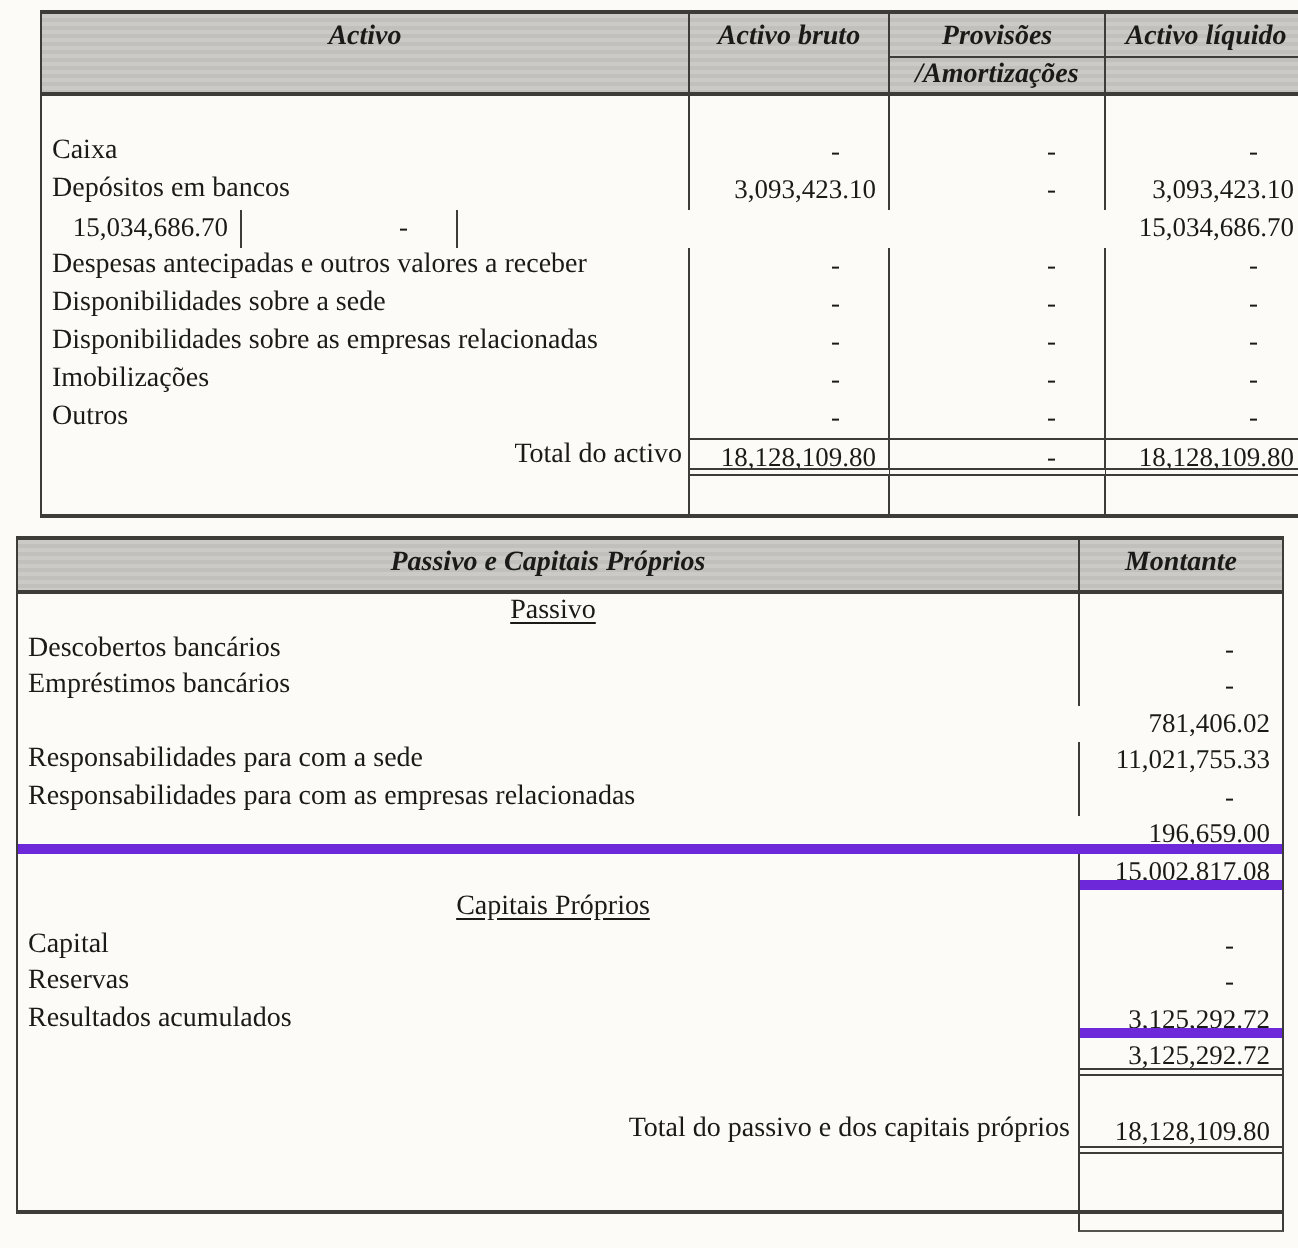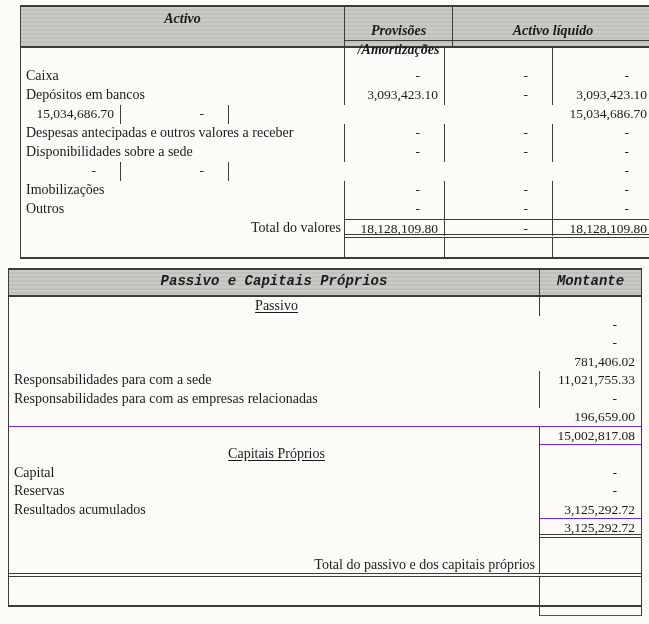--- a/index.html
+++ b/index.html
@@ -23,66 +23,67 @@
     padding-top:3px;
   }
   .tr{display:flex;height:19px;}
   .td{
     box-sizing:border-box;font-size:14px;line-height:18.5px;
     white-space:nowrap;overflow:hidden;
   }
   .num{text-align:right;padding-right:6px;font-size:13.5px;}
   .num.dash{padding-right:24px;}
   .bR{border-right:1px solid #3d3c38;}
-  .hline{display:block;border-bottom:1px solid #3d3c38;padding-bottom:1px;margin-top:12px;}
+  .hline{display:block;border-bottom:1px solid #3d3c38;padding-bottom:1px;}
   
   #t1{
     left:20px;top:5px;width:634px;
     border:1px solid #3d3c38;border-top:2px solid #3d3c38;border-bottom:2px solid #3d3c38;
   }
   #t1 .thead{height:39px;}
   #t1 .c1{width:324px;padding-left:5px;}
   #t1 .c2{width:100px;}
   #t1 .c3{width:108px;}
   #t1 .c4{flex:1;}
   #t1 .th.c1,#t1 .th.c2,#t1 .th.c3,#t1 .th.c4{padding-left:0;}
   .total-label{text-align:right;padding-right:3px;padding-left:0;}
   #t1 .trow .num{border-top:1px solid #3d3c38;border-bottom:4px double #3d3c38;}
   
   #t2{
     left:8px;top:268px;width:634px;height:339px;
     border:1px solid #3d3c38;border-top:2px solid #3d3c38;border-bottom:2px solid #3d3c38;
     display:flex;flex-direction:column;
   }
-  #t2 .thead{height:25px;font-family:Liberation Mono, monospace;}
+  #t2 .thead{height:25px;}
   #t2 .d1{width:531px;padding-left:5px;}
   #t2 .d2{flex:1;}
   #t2 .th.d1{padding-left:0;}
   #t2 .tr{height:18.5px;}
-  #t2 .tr.trow2{height:21px;flex-direction:column;}
+  #t2 .tr.trow2{height:21px;}
   #t2 .tr.fill{flex:1;height:auto;}
   .sec-title{text-align:center;padding-left:0;}
   .sec-title span{text-decoration:underline;text-underline-offset:2px;}
-  .sub1{border-bottom:1px solid #6d28d9;}
+  .sub1{border-bottom:5px solid #6d28d9;}
   .sub2{border-bottom:4px double #3d3c38;}
   #t2 .trow2 .d1{text-align:right;padding-right:4px;padding-left:0;font-size:14px;}
   #t2 .trow2 .d2{line-height:20px;}
   
   #t2ext{
     position:absolute;left:539px;top:607px;width:103px;height:9px;
     box-sizing:border-box;
     border-left:1px solid #3d3c38;border-right:1px solid #3d3c38;border-bottom:1px solid #55544f;
   }
 </style>
 </head>
 <body>
 
 <div id="t1" class="tbl">
   <div class="thead">
     <div class="th c1 bR">Activo</div>
+    <div class="th c2 bR">Activo bruto</div>
     <div class="th c3 bR">
       <span class="hline">Provisões</span>
       <span>/Amortizações</span>
     </div>
     <div class="th c4">
       <span class="hline">Activo líquido</span>
     </div>
   </div>
 
   <div class="tr">
@@ -115,39 +116,40 @@
     <div class="td c3 bR num dash">-</div>
     <div class="td c4 num dash">-</div>
   </div>
   <div class="tr">
     <div class="td c1 bR">Disponibilidades sobre a sede</div>
     <div class="td c2 bR num dash">-</div>
     <div class="td c3 bR num dash">-</div>
     <div class="td c4 num dash">-</div>
   </div>
   <div class="tr">
+    <div class="td c1 bR">Disponibilidades sobre as empresas relacionadas</div>
     <div class="td c2 bR num dash">-</div>
     <div class="td c3 bR num dash">-</div>
     <div class="td c4 num dash">-</div>
   </div>
   <div class="tr">
     <div class="td c1 bR">Imobilizações</div>
     <div class="td c2 bR num dash">-</div>
     <div class="td c3 bR num dash">-</div>
     <div class="td c4 num dash">-</div>
   </div>
   <div class="tr">
     <div class="td c1 bR">Outros</div>
     <div class="td c2 bR num dash">-</div>
     <div class="td c3 bR num dash">-</div>
     <div class="td c4 num dash">-</div>
   </div>
 
   <div class="tr trow">
-    <div class="td c1 bR total-label">Total do valores</div>
+    <div class="td c1 bR total-label">Total do activo</div>
     <div class="td c2 bR num">18,128,109.80</div>
     <div class="td c3 bR num dash">-</div>
     <div class="td c4 num">18,128,109.80</div>
   </div>
 
   <div class="tr">
     <div class="td c1 bR"></div>
     <div class="td c2 bR"></div>
     <div class="td c3 bR"></div>
     <div class="td c4"></div>
@@ -159,23 +161,25 @@
     <div class="th d1 bR">Passivo e Capitais Próprios</div>
     <div class="th d2">Montante</div>
   </div>
 
   <div class="tr">
     <div class="td d1 bR sec-title"><span>Passivo</span></div>
     <div class="td d2"></div>
   </div>
 
   <div class="tr">
-    <div class="td d2 num dash">-</div>
-  </div>
-  <div class="tr">
+    <div class="td d1 bR">Descobertos bancários</div>
+    <div class="td d2 num dash">-</div>
+  </div>
+  <div class="tr">
+    <div class="td d1 bR">Empréstimos bancários</div>
     <div class="td d2 num dash">-</div>
   </div>
   <div class="tr">
     <div class="td d2 num">781,406.02</div>
   </div>
   <div class="tr">
     <div class="td d1 bR">Responsabilidades para com a sede</div>
     <div class="td d2 num">11,021,755.33</div>
   </div>
   <div class="tr">

